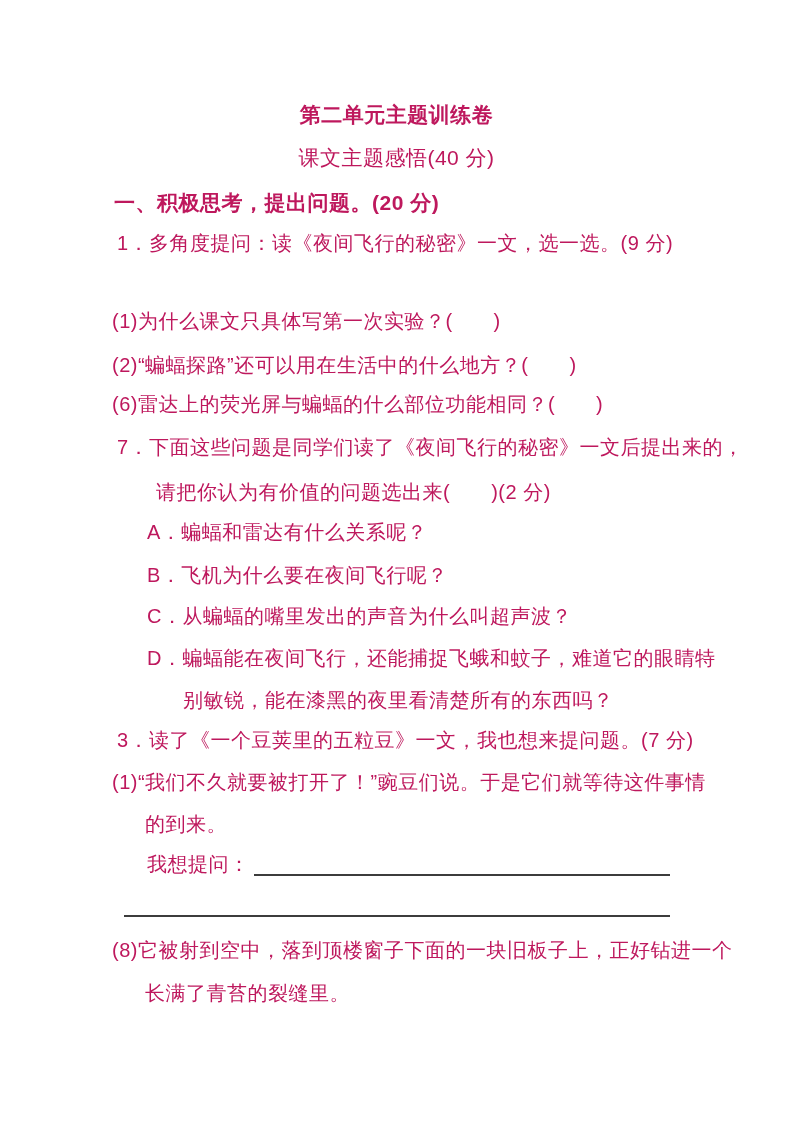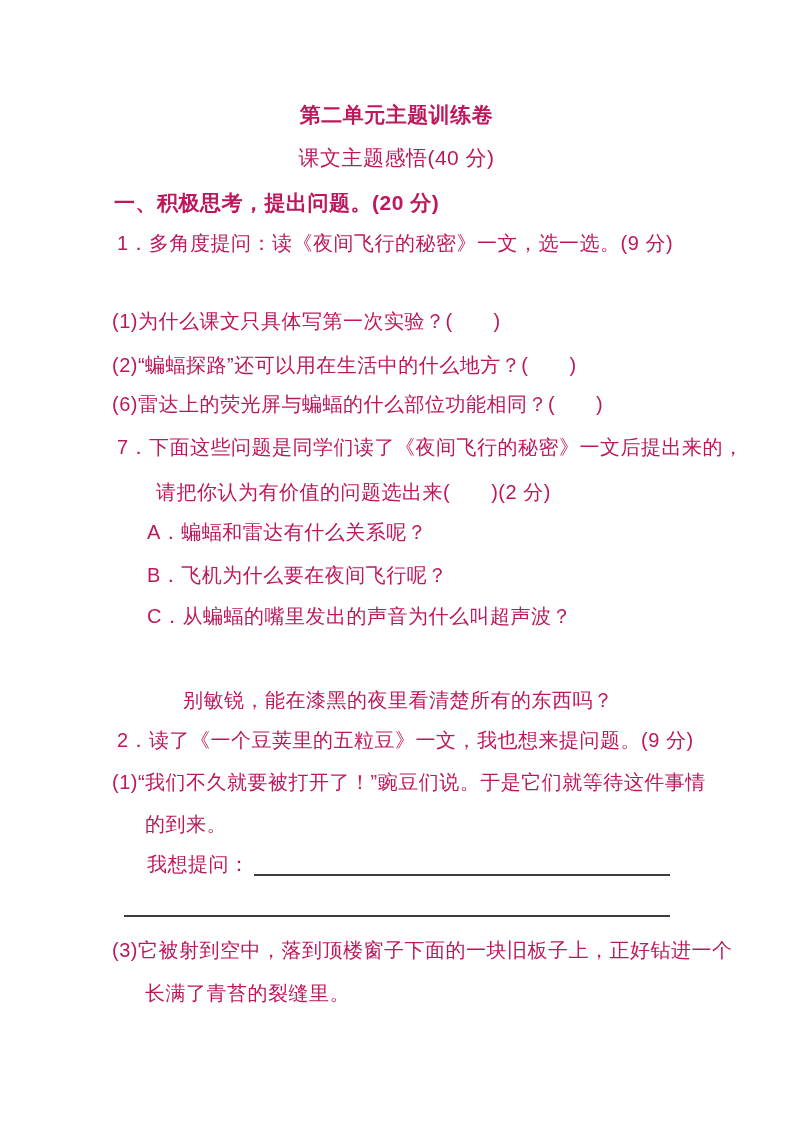--- a/index.html
+++ b/index.html
@@ -68,33 +68,34 @@
   <div class="ln" style="left:117px; top:435px;">7．下面这些问题是同学们读了《夜间飞行的秘密》一文后提出来的，</div>
 
   <div class="ln" style="left:156px; top:480px;">请把你认为有价值的问题选出来(　　)(2 分)</div>
 
   <div class="ln" style="left:147px; top:563px;">B．飞机为什么要在夜间飞行呢？</div>
 
   <div class="ln" style="left:147px; top:520px;">A．蝙蝠和雷达有什么关系呢？</div>
 
   <div class="ln" style="left:147px; top:604px;">C．从蝙蝠的嘴里发出的声音为什么叫超声波？</div>
 
+  <div class="ln" style="left:147px; top:646px;">D．蝙蝠能在夜间飞行，还能捕捉飞蛾和蚊子，难道它的眼睛特</div>
 
   <div class="ln" style="left:183px; top:688px;">别敏锐，能在漆黑的夜里看清楚所有的东西吗？</div>
 
-  <div class="ln" style="left:117px; top:728px;">2．读了《一个豆荚里的五粒豆》一文，我也想来提问题。(9 分)</div>
+  <div class="ln" style="left:117px; top:728px;">3．读了《一个豆荚里的五粒豆》一文，我也想来提问题。(7 分)</div>
 
   <div class="ln" style="left:112px; top:770px;">(1)“我们不久就要被打开了！”豌豆们说。于是它们就等待这件事情</div>
 
   <div class="ln" style="left:145px; top:812px;">的到来。</div>
 
   <div class="ln prompt-row" style="left:147px; top:852px; width:523px;">
     <span>我想提问：</span>
     <span class="blank-fill"></span>
   </div>
 
   <div class="blank-line" style="left:124px; top:893px; width:546px; height:22px;"></div>
 
-  <div class="ln" style="left:112px; top:938px;">(3)它被射到空中，落到顶楼窗子下面的一块旧板子上，正好钻进一个</div>
+  <div class="ln" style="left:112px; top:938px;">(8)它被射到空中，落到顶楼窗子下面的一块旧板子上，正好钻进一个</div>
 
   <div class="ln" style="left:145px; top:981px;">长满了青苔的裂缝里。</div>
 
 </div>
 
 </body></html>

